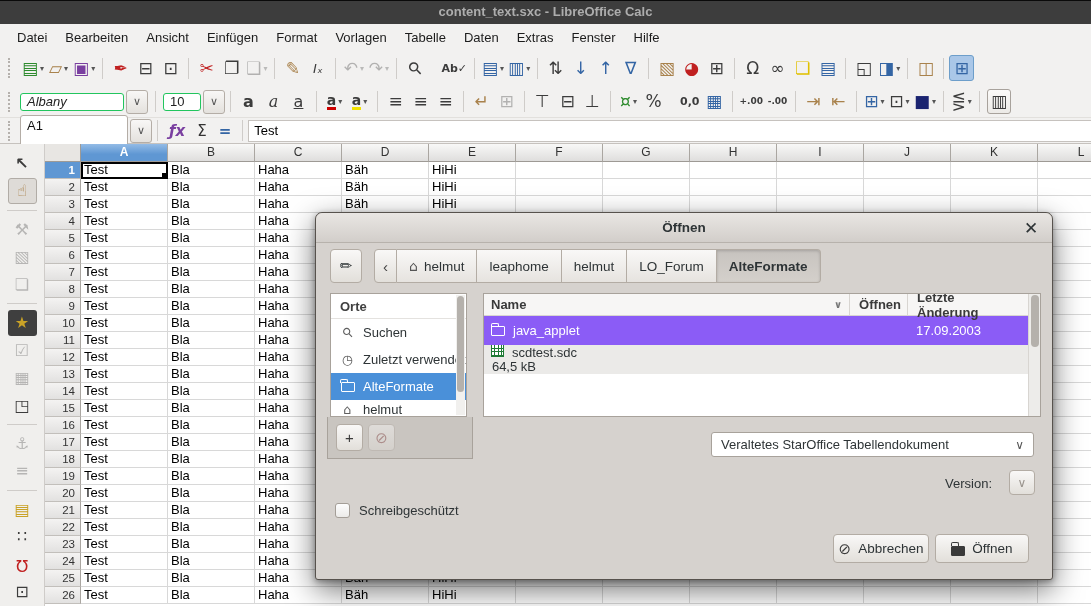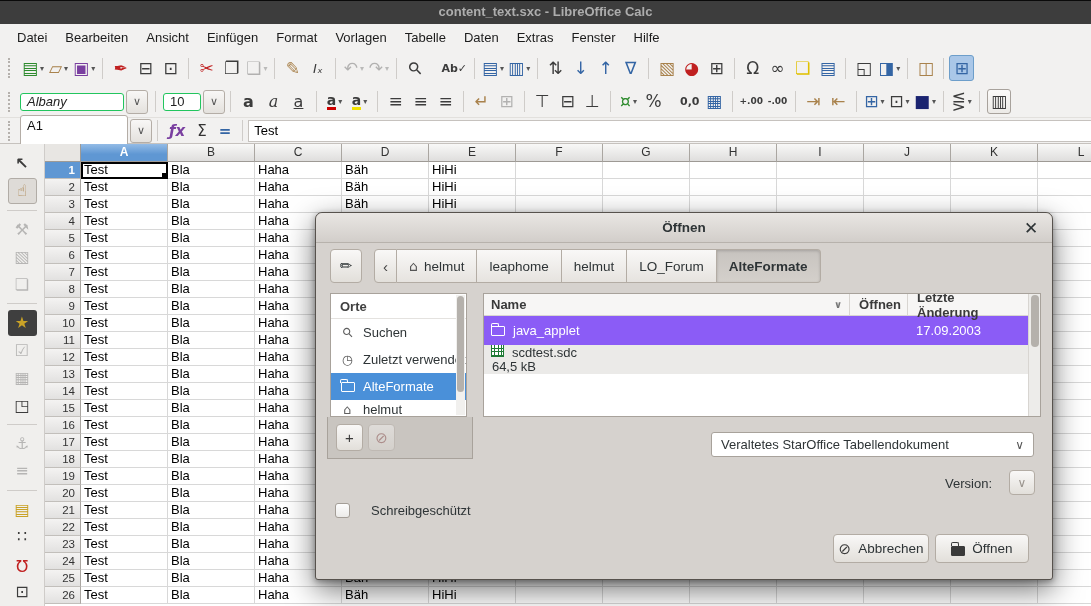--- a/index.html
+++ b/index.html
@@ -133,21 +133,21 @@
   .ifolder.filled{background:currentColor;}
   .isheet{display:inline-block;width:13px;height:13px;flex:none;border:1.5px solid #1e7a34;
           background:repeating-linear-gradient(to bottom,transparent 0 2.5px,#1e7a34 2.5px 3.5px),
                      repeating-linear-gradient(to right,transparent 0 2.5px,#1e7a34 2.5px 3.5px),#fff;}
 
   .ftcombo{position:absolute;left:395px;top:219px;width:323px;height:25px;background:#fff;border:1px solid #a8a29b;border-radius:3px;
            display:flex;align-items:center;padding:0 9px;font-size:13px;color:#2e3436;}
   .ftcombo .chev{margin-left:auto;color:#555;font-size:12px;font-family:"DejaVu Sans",sans-serif;}
   .version-label{position:absolute;right:60px;top:263px;}
   .version-btn{position:absolute;left:693px;top:257px;width:26px;height:25px;font-size:12px;color:#9a948e;}
-  .chkrow{position:absolute;left:19px;top:290px;display:flex;align-items:center;gap:21px;}
+  .chkrow{position:absolute;left:19px;top:290px;display:flex;align-items:center;gap:9px;}
   .chk{width:15px;height:15px;background:linear-gradient(#fdfdfd,#ecebe9);border:1px solid #a49e97;border-radius:3px;}
   .btn-cancel{position:absolute;left:517px;top:321px;width:96px;height:29px;gap:7px;font-size:13.5px;}
   .btn-open{position:absolute;left:619px;top:321px;width:94px;height:29px;gap:7px;font-size:13.5px;}
   .btn-cancel .pic{font-size:15px;color:#3a3a3a;}
 </style>
 </head>
 <body>
 
 <div class="titlebar">
   <span>content_text.sxc - LibreOffice Calc</span>

